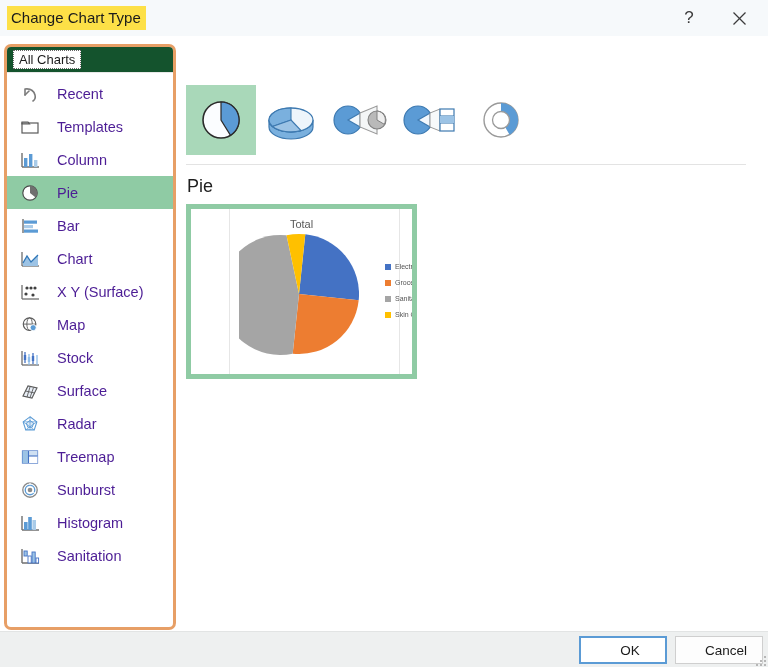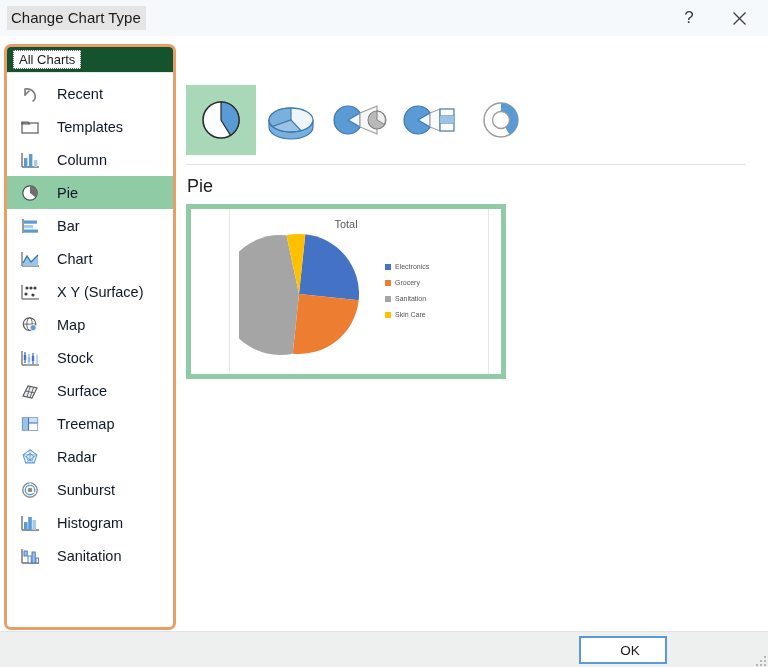--- a/index.html
+++ b/index.html
@@ -16,21 +16,21 @@
   }
 
   
   #titlebar {
     position: absolute; left: 0; top: 0;
     width: 768px; height: 36px;
     background: #f6f9fb;
   }
   #title-text {
     position: absolute; left: 7px; top: 6px;
-    background: #e5e5e5;
+    background: #fde047;
     color: #1b1b1b;
     font-size: 15px;
     line-height: 21px;
     padding: 1px 5px 2px 4px;
     white-space: nowrap;
   }
   .titlebar-btn {
     position: absolute; top: 0;
     width: 46px; height: 36px;
     display: flex; align-items: center; justify-content: center;
@@ -85,21 +85,21 @@
   }
   .chart-type-item.selected { background: #8fcba4; }
   .chart-type-item .ct-icon {
     width: 26px; height: 24px;
     display: flex; align-items: center; justify-content: center;
     flex: 0 0 26px;
   }
   .chart-type-item .ct-label {
     margin-left: 14px;
     font-size: 14.5px;
-    color: #0f172a;
+    color: #4c1d95;
   }
 
   
   #right-pane {
     position: absolute; left: 186px; top: 0;
     width: 582px; height: 595px;
     background: #ffffff;
   }
   #thumb-strip {
     position: absolute; left: 0; top: 49px;
@@ -118,21 +118,21 @@
     position: absolute; left: 0; top: 128px;
     width: 560px; height: 1px;
     background: #e3e3e3;
   }
   #subtype-title {
     position: absolute; left: 1px; top: 140px;
     font-size: 18px; color: #1f1f1f;
   }
   #preview-frame {
     position: absolute; left: 0px; top: 168px;
-    width: 320px; height: 175px;
+    width: 231px; height: 175px;
     border: 5px solid #8fcba4;
     background: #bef264;
     overflow: hidden;
   }
   #preview-inner {
     position: relative;
     width: 100%; height: 100%;
     background: #ffffff;
   }
   .plot-rule {
@@ -342,44 +342,44 @@
               <line x1="5.5" y1="9" x2="14.5" y2="11" stroke="#5a5a5a" stroke-width="0.9"></line>
               <line x1="10" y1="5" x2="7" y2="15" stroke="#5a5a5a" stroke-width="0.9"></line>
               <line x1="13.5" y1="5.6" x2="10" y2="15.6" stroke="#5a5a5a" stroke-width="0.9"></line>
             </svg>
           </span>
           <span class="ct-label">Surface</span>
         </li>
 
         <li class="chart-type-item">
           <span class="ct-icon">
-            <svg width="20" height="18" viewBox="0 0 20 18">
-              <rect x="2.5" y="3" width="15" height="12" fill="none" stroke="#4472c4" stroke-width="1.2"></rect>
-              <rect x="2.5" y="3" width="6" height="12" fill="#9cc3e5"></rect>
-              <rect x="8.5" y="3" width="9" height="5" fill="#cfe0f2"></rect>
-              <rect x="8.5" y="8" width="9" height="7" fill="#ffffff"></rect>
-              <line x1="8.5" y1="3" x2="8.5" y2="15" stroke="#4472c4" stroke-width="1.1"></line>
-              <line x1="8.5" y1="8" x2="17.5" y2="8" stroke="#4472c4" stroke-width="1.1"></line>
-            </svg>
-          </span>
-          <span class="ct-label">Treemap</span>
-        </li>
-
-        <li class="chart-type-item">
-          <span class="ct-icon">
             <svg width="20" height="18" viewBox="0 0 20 20">
               <polygon points="10,2 17.6,7.6 14.7,16.5 5.3,16.5 2.4,7.6" fill="none" stroke="#5b9bd5" stroke-width="1.2"></polygon>
               <polygon points="10,6 14,8.9 12.5,13.6 7.5,13.6 6,8.9" fill="#dce9f6" stroke="#5b9bd5" stroke-width="1"></polygon>
               <line x1="10" y1="2" x2="10" y2="16.5" stroke="#5b9bd5" stroke-width="0.8"></line>
               <line x1="2.4" y1="7.6" x2="17.6" y2="7.6" stroke="#5b9bd5" stroke-width="0.8"></line>
               <line x1="2.4" y1="7.6" x2="14.7" y2="16.5" stroke="#5b9bd5" stroke-width="0.8"></line>
               <line x1="17.6" y1="7.6" x2="5.3" y2="16.5" stroke="#5b9bd5" stroke-width="0.8"></line>
             </svg>
           </span>
           <span class="ct-label">Radar</span>
+        </li>
+
+        <li class="chart-type-item">
+          <span class="ct-icon">
+            <svg width="20" height="18" viewBox="0 0 20 18">
+              <rect x="2.5" y="3" width="15" height="12" fill="none" stroke="#4472c4" stroke-width="1.2"></rect>
+              <rect x="2.5" y="3" width="6" height="12" fill="#9cc3e5"></rect>
+              <rect x="8.5" y="3" width="9" height="5" fill="#cfe0f2"></rect>
+              <rect x="8.5" y="8" width="9" height="7" fill="#ffffff"></rect>
+              <line x1="8.5" y1="3" x2="8.5" y2="15" stroke="#4472c4" stroke-width="1.1"></line>
+              <line x1="8.5" y1="8" x2="17.5" y2="8" stroke="#4472c4" stroke-width="1.1"></line>
+            </svg>
+          </span>
+          <span class="ct-label">Treemap</span>
         </li>
 
         <li class="chart-type-item">
           <span class="ct-icon">
             <svg width="20" height="18" viewBox="0 0 20 20">
               <circle cx="10" cy="10" r="8" fill="none" stroke="#8a8a8a" stroke-width="1.5"></circle>
               <circle cx="10" cy="10" r="5.3" fill="none" stroke="#5b9bd5" stroke-width="1.5"></circle>
               <circle cx="10" cy="10" r="2.6" fill="#8a8a8a"></circle>
               <line x1="10" y1="2" x2="10" y2="4.7" stroke="#ffffff" stroke-width="1.2"></line>
               <line x1="16" y1="14" x2="13.6" y2="12.5" stroke="#ffffff" stroke-width="1.2"></line>
@@ -513,20 +513,21 @@
             </div>
           </div>
         </div>
       </div>
 
     </div>
   </div>
 
   <div id="footer">
     <button class="dlg-button" id="ok-button">OK</button>
+    <button class="dlg-button" id="cancel-button">Cancel</button>
     <div id="resize-grip">
       <span class="grip-dot" style="right:0px; bottom:0px;"></span>
       <span class="grip-dot" style="right:4px; bottom:0px;"></span>
       <span class="grip-dot" style="right:8px; bottom:0px;"></span>
       <span class="grip-dot" style="right:0px; bottom:4px;"></span>
       <span class="grip-dot" style="right:4px; bottom:4px;"></span>
       <span class="grip-dot" style="right:0px; bottom:8px;"></span>
     </div>
   </div>
 

